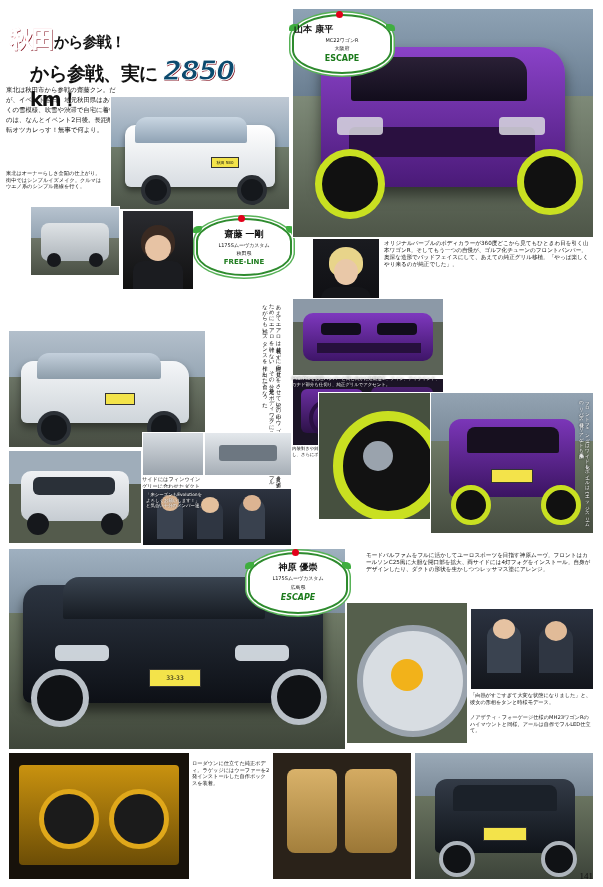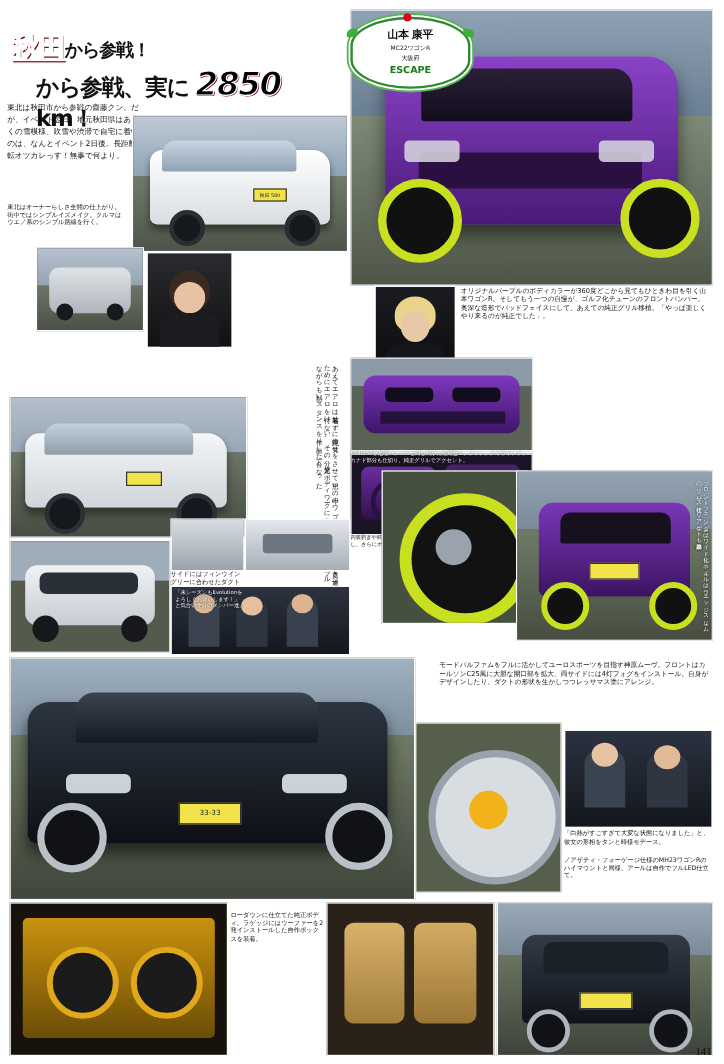--- a/index.html
+++ b/index.html
@@ -11,24 +11,24 @@
   .ph .sky{position:absolute;left:0;top:0;right:0;height:45%;}
   .ph .grd{position:absolute;left:0;bottom:0;right:0;height:55%;}
   .ph .car{position:absolute;border-radius:8px;}
 
   .cap{position:absolute;font-size:5.2px;line-height:1.25;color:#111;}
   .capw{position:absolute;font-size:5.2px;line-height:1.3;color:#fff;text-shadow:0 0 2px #000;}
   .vt{writing-mode:vertical-rl;text-orientation:upright;}
 
   
   .hl-box{position:absolute;left:6px;top:8px;width:282px;height:112px;}
-  .hl1{position:absolute;left:4px;top:16px;font-family:"DejaVu Sans","Liberation Sans",sans-serif;font-weight:bold;font-size:23px;color:#e2001a;-webkit-text-stroke:1px #ffffff;text-shadow:1px 1px 0 #7a0010;letter-spacing:-1px;text-decoration:underline;}
+  .hl1{position:absolute;left:4px;top:16px;font-family:"DejaVu Sans","Liberation Sans",sans-serif;font-weight:bold;font-size:23px;color:#e2001a;-webkit-text-stroke:1px #ffffff;text-shadow:1px 1px 0 #7a0010;letter-spacing:-1px;}
   .hl1 .sm{font-size:15px;color:#111;-webkit-text-stroke:0;text-shadow:none;}
   .hl2{position:absolute;left:24px;top:47px;font-weight:bold;font-size:19px;color:#111;letter-spacing:-1px;}
-  .hl2 .num{font-size:27px;color:#000000;-webkit-text-stroke:1px #fff;text-shadow:1px 1px 0 #7a0010;font-style:italic;margin-top:42px;}
+  .hl2 .num{font-size:27px;color:#0c4a6e;-webkit-text-stroke:1px #fff;text-shadow:1px 1px 0 #7a0010;font-style:italic;margin-top:42px;}
   .body-jp{position:absolute;left:6px;top:86px;width:120px;font-size:6.4px;line-height:1.55;color:#111;}
 
   
   .bubble{position:absolute;left:176px;top:6px;width:104px;height:34px;background:#fff;border:1px solid #111;border-radius:6px;font-size:7px;line-height:1.35;color:#111;padding:4px 5px;box-sizing:border-box;}
   .bubble:after{content:"";position:absolute;left:30px;bottom:-8px;width:0;height:0;border-left:7px solid transparent;border-right:7px solid transparent;border-top:9px solid #fff;filter:drop-shadow(0 1px 0 #111);}
 
   
   .badge{position:absolute;border:2px solid #2e8b2e;border-radius:50%/40%;background:#ffffff;box-shadow:0 0 0 1.5px #fff,0 0 0 3px #57b257;}
   .badge .nm{font-weight:bold;color:#111;}
   .badge .sub{color:#111;}
@@ -78,38 +78,47 @@
     <div style="position:absolute;left:16px;top:46px;width:14px;height:14px;border-radius:50%;background:#17191d;"></div>
     <div style="position:absolute;left:58px;top:46px;width:14px;height:14px;border-radius:50%;background:#17191d;"></div>
   </div>
 
   <div class="port" style="left:122px;top:210px;width:70px;height:78px;background:linear-gradient(#2a2b30,#111);">
     <div style="position:absolute;left:18px;top:14px;width:34px;height:34px;border-radius:50% 50% 45% 45%;background:#3a2a22;"></div>
     <div style="position:absolute;left:22px;top:24px;width:26px;height:26px;border-radius:50%;background:#e7c3a4;"></div>
     <div style="position:absolute;left:10px;top:50px;width:50px;height:30px;background:#1b1c20;border-radius:10px 10px 0 0;"></div>
   </div>
 
+  <div class="badge" style="left:196px;top:218px;width:92px;height:54px;">
+    <div class="leaf" style="left:-5px;top:6px;"></div>
+    <div class="leaf" style="right:-5px;top:6px;transform:scaleX(-1);"></div>
+    <div class="cherry" style="left:40px;top:-5px;"></div>
+    <div style="position:absolute;left:0;top:8px;width:100%;text-align:center;font-size:9px;" class="nm"><span>齋藤 一剛</span></div>
+    <div style="position:absolute;left:0;top:22px;width:100%;text-align:center;font-size:5px;" class="sub"><span>L175Sムーヴカスタム</span></div>
+    <div style="position:absolute;left:0;top:30px;width:100%;text-align:center;font-size:5px;" class="sub"><span>秋田県</span></div>
+    <div style="position:absolute;left:0;top:38px;width:100%;text-align:center;font-size:7px;font-weight:bold;color:#1b7a1b;"><span>FREE-LINE</span></div>
+  </div>
 
   <div class="ph" style="left:292px;top:8px;width:300px;height:228px;">
     <div class="sky" style="background:linear-gradient(#8ea2b4,#6b7f92);height:38%;"></div>
     <div class="grd" style="background:linear-gradient(#7e8a78,#4e5648);height:62%;"></div>
     <div class="car" style="left:28px;top:38px;width:244px;height:140px;background:linear-gradient(#8a42c8,#4a1a78);border-radius:18px 26px 10px 10px;box-shadow:0 8px 14px rgba(0,0,0,.5);"></div>
     <div style="position:absolute;left:58px;top:48px;width:176px;height:44px;background:linear-gradient(#2a2036,#120d1c);border-radius:14px 16px 3px 3px;"></div>
     <div style="position:absolute;left:56px;top:118px;width:186px;height:30px;background:#2a1040;border-radius:6px;"></div>
     <div style="position:absolute;left:44px;top:108px;width:46px;height:18px;background:#d9d9e0;border-radius:4px;opacity:.85;"></div>
     <div style="position:absolute;left:206px;top:108px;width:46px;height:18px;background:#d9d9e0;border-radius:4px;opacity:.85;"></div>
     <div style="position:absolute;left:22px;top:140px;width:56px;height:56px;border-radius:50%;background:#111;border:7px solid #c9e021;"></div>
     <div style="position:absolute;left:224px;top:140px;width:52px;height:52px;border-radius:50%;background:#111;border:7px solid #c9e021;"></div>
   </div>
 
   <div class="badge" style="left:292px;top:14px;width:96px;height:56px;">
     <div class="leaf" style="left:-5px;top:8px;"></div>
     <div class="leaf" style="right:-5px;top:8px;transform:scaleX(-1);"></div>
     <div class="cherry" style="left:42px;top:-5px;"></div>
-    <div style="position:absolute;left:0;top:7px;width:100%;text-align:center;font-size:9px;font-family:Liberation Serif, serif;" class="nm"><span>山本 康平</span></div>
+    <div style="position:absolute;left:0;top:7px;width:100%;text-align:left;font-size:9px;" class="nm"><span>山本 康平</span></div>
     <div style="position:absolute;left:0;top:21px;width:100%;text-align:center;font-size:5px;" class="sub"><span>MC22ワゴンR</span></div>
     <div style="position:absolute;left:0;top:29px;width:100%;text-align:center;font-size:5px;" class="sub"><span>大阪府</span></div>
     <div style="position:absolute;left:0;top:38px;width:100%;text-align:center;font-size:8px;font-weight:bold;color:#1b7a1b;"><span>ESCAPE</span></div>
   </div>
 
   <div class="cap" style="left:384px;top:240px;width:208px;font-size:5.6px;">オリジナルパープルのボディカラーが360度どこから見てもひときわ目を引く山本ワゴンR。そしてもう一つの自慢が、ゴルフ化チューンのフロントバンパー。奥深な造形でバッドフェイスにして、あえての純正グリル移植。「やっぱ楽しくやり来るのが純正でした」。</div>
 
   <div class="port" style="left:312px;top:238px;width:66px;height:88px;background:linear-gradient(#1a1b20,#0b0b0e);">
     <div style="position:absolute;left:16px;top:8px;width:34px;height:30px;border-radius:50% 50% 40% 40%;background:#e8d48a;"></div>
     <div style="position:absolute;left:21px;top:20px;width:24px;height:26px;border-radius:50%;background:#e9c8a8;"></div>
@@ -194,20 +203,29 @@
     <div class="grd" style="background:linear-gradient(#6f7a66,#3f463a);height:68%;"></div>
     <div class="car" style="left:14px;top:36px;width:300px;height:118px;background:linear-gradient(#2c3440,#0d1016);border-radius:18px 22px 8px 8px;box-shadow:0 8px 12px rgba(0,0,0,.55);"></div>
     <div style="position:absolute;left:54px;top:28px;width:202px;height:42px;background:linear-gradient(#3a4450,#161b22);border-radius:16px 16px 2px 2px;"></div>
     <div style="position:absolute;left:46px;top:96px;width:54px;height:16px;background:#dfe6ec;border-radius:5px;opacity:.9;"></div>
     <div style="position:absolute;left:226px;top:96px;width:54px;height:16px;background:#dfe6ec;border-radius:5px;opacity:.9;"></div>
     <div style="position:absolute;left:140px;top:120px;width:50px;height:16px;background:#f3e34a;border:1px solid #333;font-size:6px;text-align:center;line-height:16px;color:#111;">33-33</div>
     <div style="position:absolute;left:22px;top:120px;width:46px;height:46px;border-radius:50%;background:#101215;border:6px solid #b9c0c7;"></div>
     <div style="position:absolute;left:262px;top:120px;width:44px;height:44px;border-radius:50%;background:#101215;border:6px solid #b9c0c7;"></div>
   </div>
 
+  <div class="badge" style="left:248px;top:552px;width:96px;height:58px;">
+    <div class="leaf" style="left:-5px;top:8px;"></div>
+    <div class="leaf" style="right:-5px;top:8px;transform:scaleX(-1);"></div>
+    <div class="cherry" style="left:42px;top:-5px;"></div>
+    <div style="position:absolute;left:0;top:7px;width:100%;text-align:center;font-size:9px;" class="nm"><span>神原 優崇</span></div>
+    <div style="position:absolute;left:0;top:21px;width:100%;text-align:center;font-size:5px;" class="sub"><span>L175Sムーヴカスタム</span></div>
+    <div style="position:absolute;left:0;top:30px;width:100%;text-align:center;font-size:5px;" class="sub"><span>広島県</span></div>
+    <div style="position:absolute;left:0;top:39px;width:100%;text-align:center;font-size:8px;font-weight:bold;font-style:italic;color:#1b7a1b;"><span>ESCAPE</span></div>
+  </div>
 
   <div class="cap" style="left:366px;top:552px;width:226px;font-size:5.6px;">モードバルファムをフルに活かしてユーロスポーツを目指す神原ムーヴ。フロントはカールソンC25風に大胆な開口部を拡大、両サイドには4灯フォグをインストール。自身がデザインしたり、ダクトの形状を生かしつつレッサマス塗にアレンジ。</div>
 
   <div class="ph" style="left:346px;top:602px;width:120px;height:140px;background:#555f4c;">
     <div style="position:absolute;left:10px;top:22px;width:100px;height:100px;border-radius:50%;background:#d8dde2;border:6px solid #9aa3ad;"></div>
     <div style="position:absolute;left:44px;top:56px;width:32px;height:32px;border-radius:50%;background:#f2b21a;"></div>
   </div>
 
   <div class="ph" style="left:470px;top:608px;width:122px;height:80px;background:linear-gradient(#2b3240,#13161c);">
     <div style="position:absolute;left:16px;top:16px;width:34px;height:48px;border-radius:12px 12px 0 0;background:#3a4350;"></div>

